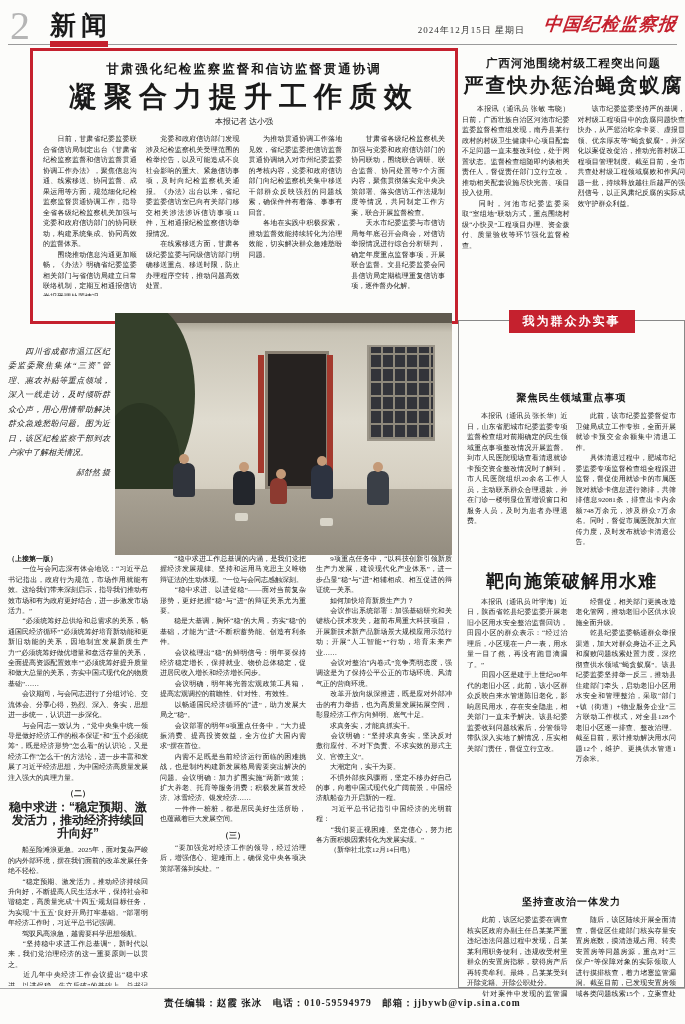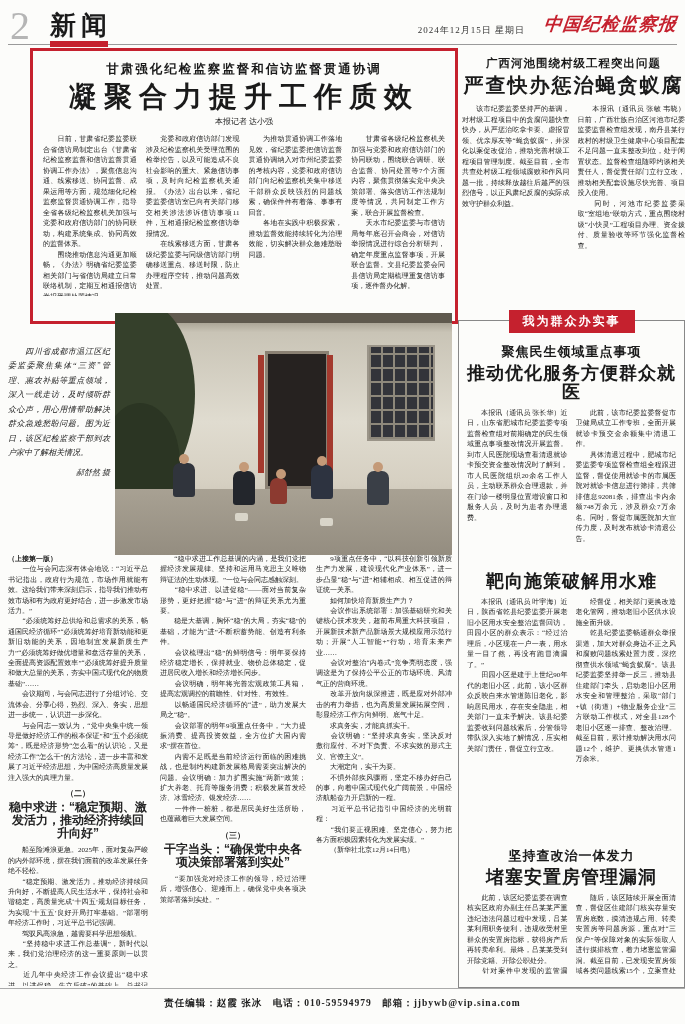--- a/index.html
+++ b/index.html
@@ -61,21 +61,21 @@
   .subnum{font-weight:bold;text-align:center;font-size:8px;margin:6px 0 2px 0;}
   .subtitle{font-weight:bold;text-align:center;font-size:12px;line-height:13px;margin-bottom:5px;
             font-family:"Liberation Sans",sans-serif;}
   .c1{left:0;width:140px;} .c2{left:152px;width:146px;} .c3{left:308px;width:136px;}
   
   .bbox{position:absolute;left:458px;top:320px;width:225px;height:666px;border:1px solid #888;background:#fcfcfa;}
   .banner{position:absolute;left:50%;top:-11px;transform:translateX(-50%);background:#c5212e;color:#fff;
           font-family:"Liberation Sans",sans-serif;font-weight:bold;font-size:12px;letter-spacing:2px;
           padding:3px 14px;white-space:nowrap;}
   .bart{position:absolute;left:8px;width:209px;}
-  .bart .kicker{font-size:13px;letter-spacing:1px;}
+  .bart .kicker{font-size:10px;letter-spacing:1px;margin-top:48px;}
   .bart .bighead{font-size:18px;letter-spacing:1px;margin-top:3px;}
   .bart .bodycols{margin-top:6px;gap:8px;}
   .bartA{top:22px;} .bartA .bodycols{height:172px;}
   .bartB{top:248px;} .bartB .bodycols{height:216px;}
   .bartC{top:526px;} .bartC .bodycols{height:84px;}
   
   .foot-rule{position:absolute;left:0;top:988px;width:685px;height:1px;background:#aaa;}
   .footer{position:absolute;left:0;top:997px;width:685px;text-align:center;font-size:9.5px;
           font-weight:bold;color:#222;letter-spacing:1px;}
 </style>
@@ -104,23 +104,23 @@
 　　各地在实践中积极探索，推动监督效能持续转化为治理效能，切实解决群众急难愁盼问题。</div>
       <div class="bcol">　　甘肃省各级纪检监察机关加强与党委和政府信访部门的协同联动，围绕联合调研、联合监督、协同处置等7个方面内容，聚焦贯彻落实党中央决策部署、落实信访工作法规制度等情况，共同制定工作方案，联合开展监督检查。
 　　天水市纪委监委与市信访局每年底召开会商会，对信访举报情况进行综合分析研判，确定年度重点监督事项，开展联合监督。文县纪委监委会同县信访局定期梳理重复信访事项，逐件督办化解。</div>
     </div>
   </div>
 
   <div class="guangxi">
     <div class="kicker">广西河池围绕村级工程突出问题</div>
     <div class="bighead">严查快办惩治蝇贪蚁腐</div>
     <div class="bodycols">
-      <div class="bcol">　　该市纪委监委坚持严的基调，对村级工程项目中的贪腐问题快查快办，从严惩治吃拿卡要、虚报冒领、优亲厚友等“蝇贪蚁腐”，并深化以案促改促治，推动完善村级工程项目管理制度。截至目前，全市共查处村级工程领域腐败和作风问题一批，持续释放越往后越严的强烈信号，以正风肃纪反腐的实际成效守护群众利益。</div>
       <div class="bcol">　　本报讯（通讯员 张敏 韦晓）日前，广西壮族自治区河池市纪委监委监督检查组发现，南丹县某行政村的村级卫生健康中心项目配套不足问题一直未整改到位，处于闲置状态。监督检查组随即约谈相关责任人，督促责任部门立行立改，推动相关配套设施尽快完善、项目投入使用。
 　　同时，河池市纪委监委采取“室组地”联动方式，重点围绕村级“小快灵”工程项目办理、资金拨付、质量验收等环节强化监督检查。</div>
+      <div class="bcol">　　该市纪委监委坚持严的基调，对村级工程项目中的贪腐问题快查快办，从严惩治吃拿卡要、虚报冒领、优亲厚友等“蝇贪蚁腐”，并深化以案促改促治，推动完善村级工程项目管理制度。截至目前，全市共查处村级工程领域腐败和作风问题一批，持续释放越往后越严的强烈信号，以正风肃纪反腐的实际成效守护群众利益。</div>
     </div>
   </div>
 
   <div class="caption">
     <span>　　四川省成都市温江区纪委监委聚焦集体“三资”管理、惠农补贴等重点领域，深入一线走访，及时倾听群众心声，用心用情帮助解决群众急难愁盼问题。图为近日，该区纪检监察干部到农户家中了解相关情况。</span>
     <div class="credit">郝舒然 摄</div>
   </div>
   <div class="photo">
     <div class="ph-eave"></div>
     <div class="ph-door"></div>
@@ -158,21 +158,20 @@
       <div class="part">　　“稳中求进工作总基调的内涵，是我们党把握经济发展规律、坚持和运用马克思主义唯物辩证法的生动体现。”一位与会同志感触深刻。
 　　“稳中求进、以进促稳”——面对当前复杂形势，更好把握“稳”与“进”的辩证关系尤为重要。
 　　稳是大基调，胸怀“稳”的大局，夯实“稳”的基础，才能为“进”不断积蓄势能、创造有利条件。
 　　会议梳理出“稳”的鲜明信号：明年要保持经济稳定增长，保持就业、物价总体稳定，促进居民收入增长和经济增长同步。
 　　会议明确，明年将完善宏观政策工具箱，提高宏观调控的前瞻性、针对性、有效性。
 　　以畅通国民经济循环的“进”，助力发展大局之“稳”。
 　　会议部署的明年9项重点任务中，“大力提振消费、提高投资效益，全方位扩大国内需求”摆在首位。
 　　内需不足既是当前经济运行面临的困难挑战，也是制约构建新发展格局需要突出解决的问题。会议明确：加力扩围实施“两新”政策；扩大养老、托育等服务消费；积极发展首发经济、冰雪经济、银发经济……
 　　一件件一桩桩，都是居民美好生活所盼，也蕴藏着巨大发展空间。</div>
       <div class="subnum">（三）</div>
-      <div class="subtitle">干字当头：“确保党中央各项决策部署落到实处”</div>
       <div class="part">　　“要加强党对经济工作的领导，经过治理后，增强信心、迎难而上，确保党中央各项决策部署落到实处。”</div>
     </div>
     <div class="ccol c3">
       <div class="part">　　9项重点任务中，“以科技创新引领新质生产力发展，建设现代化产业体系”，进一步凸显“稳”与“进”相辅相成、相互促进的辩证统一关系。
 　　如何加快培育新质生产力？
 　　会议作出系统部署：加强基础研究和关键核心技术攻关，超前布局重大科技项目，开展新技术新产品新场景大规模应用示范行动；开展“人工智能+”行动，培育未来产业……
 　　会议对整治“内卷式”竞争亮明态度，强调这是为了保持公平公正的市场环境、风清气正的营商环境。
 　　改革开放向纵深推进，既是应对外部冲击的有力举措，也为高质量发展拓展空间，彰显经济工作方向鲜明、底气十足。
 　　求真务实，才能真抓实干。
 　　会议明确：“坚持求真务实，坚决反对敷衍应付、不对下负责、不求实效的形式主义、官僚主义”。
@@ -182,41 +181,39 @@
 　　“我们要正视困难、坚定信心，努力把各方面积极因素转化为发展实绩。”
 　　（新华社北京12月14日电）</div>
     </div>
   </div>
 
   <div class="bbox">
     <div class="banner">我为群众办实事</div>
 
     <div class="bart bartA">
       <div class="kicker">聚焦民生领域重点事项</div>
-      <div class="bighead">推动优化服务方便群众就医</div>
       <div class="bodycols">
         <div class="bcol">　　本报讯（通讯员 张长华）近日，山东省肥城市纪委监委专项监督检查组对前期确定的民生领域重点事项整改情况开展监督。到市人民医院现场查看清退就诊卡预交资金整改情况时了解到，市人民医院组织20余名工作人员，主动联系群众合理退款，并在门诊一楼明显位置增设窗口和服务人员，及时为患者办理退费。</div>
         <div class="bcol">　　此前，该市纪委监委督促市卫健局成立工作专班，全面开展就诊卡预交金余额集中清退工作。
 　　具体清退过程中，肥城市纪委监委专项监督检查组全程跟进监督，督促使用就诊卡的市属医院对就诊卡信息进行筛排，共筛排信息92081条，排查出卡内余额748万余元，涉及群众7万余名。同时，督促市属医院加大宣传力度，及时发布就诊卡清退公告。</div>
       </div>
     </div>
 
     <div class="bart bartB">
       <div class="bighead">靶向施策破解用水难</div>
       <div class="bodycols">
         <div class="bcol">　　本报讯（通讯员 叶宇海）近日，陕西省乾县纪委监委开展老旧小区用水安全整治监督回访，田园小区的群众表示：“经过治理后，小区现在一户一表，用水量一目了然，再没有跑冒滴漏了。”
 　　田园小区是建于上世纪90年代的老旧小区，此前，该小区群众反映自来水管道陈旧老化，影响居民用水，存在安全隐患，相关部门一直未予解决。该县纪委监委收到问题线索后，分管领导带队深入实地了解情况，压实相关部门责任，督促立行立改。</div>
         <div class="bcol">　　经督促，相关部门更换改造老化管网，推动老旧小区供水设施全面升级。
 　　乾县纪委监委畅通群众举报渠道，加大对群众身边不正之风和腐败问题线索处置力度，深挖彻查供水领域“蝇贪蚁腐”。该县纪委监委坚持举一反三，推动县住建部门牵头，启动老旧小区用水安全和管理整治，采取“部门+镇（街道）+物业服务企业”三方联动工作模式，对全县128个老旧小区逐一排查、整改治理。截至目前，累计推动解决用水问题12个，维护、更换供水管道1万余米。</div>
       </div>
     </div>
 
     <div class="bart bartC">
       <div class="kicker">坚持查改治一体发力</div>
-      <div class="bighead">堵塞安置房管理漏洞</div>
       <div class="bodycols">
         <div class="bcol">　　此前，该区纪委监委在调查核实区政府办副主任吕某某严重违纪违法问题过程中发现，吕某某利用职务便利，违规收受村里群众的安置房指标，获得房产后再转卖牟利。最终，吕某某受到开除党籍、开除公职处分。
 　　针对案件中发现的监管漏洞，该区纪委监委坚持“查、改、治”一体发力，着力推动开展安置房领域专项监督工作。</div>
         <div class="bcol">　　随后，该区陆续开展全面清查，督促区住建部门核实存量安置房底数，摸清违规占用、转卖安置房等问题房源，重点对“三保户”等保障对象的实际领取人进行摸排核查，着力堵塞监管漏洞。截至目前，已发现安置房领域各类问题线索15个，立案查处10人，留置3人。</div>
       </div>
     </div>
   </div>
 
   <div class="foot-rule"></div>
   <div class="footer">责任编辑：赵霞 张冰　电话：010-59594979　邮箱：jjbywb@vip.sina.com</div>

